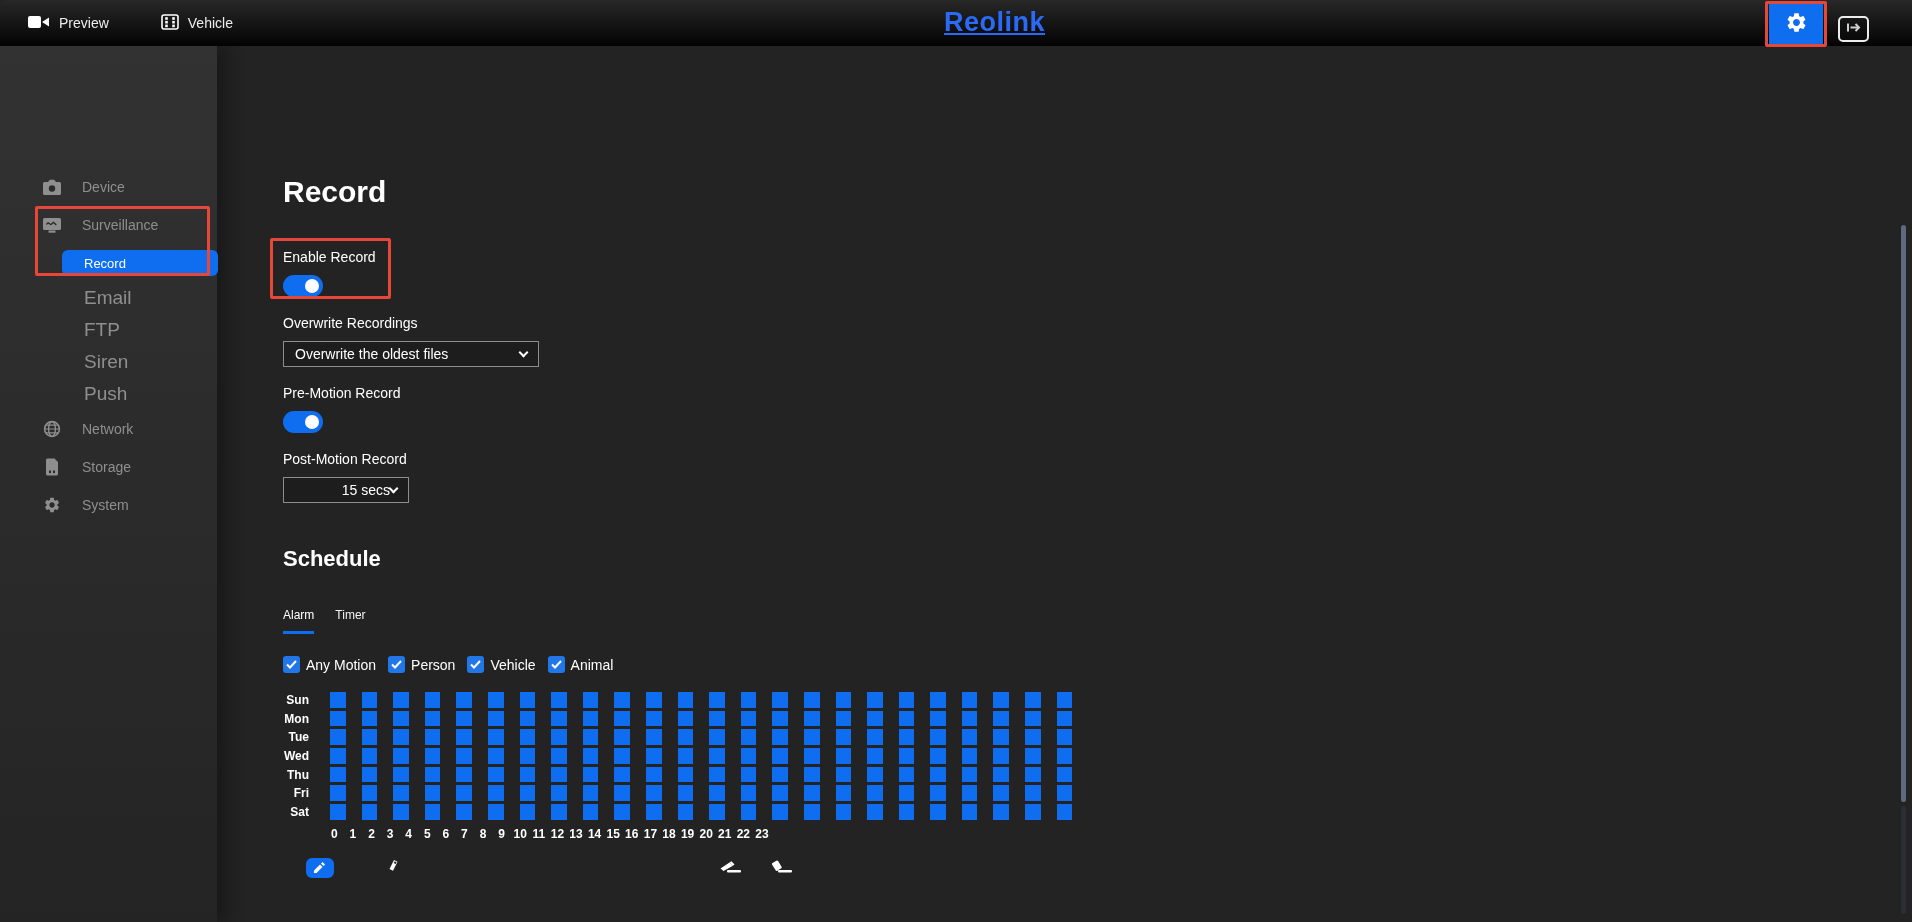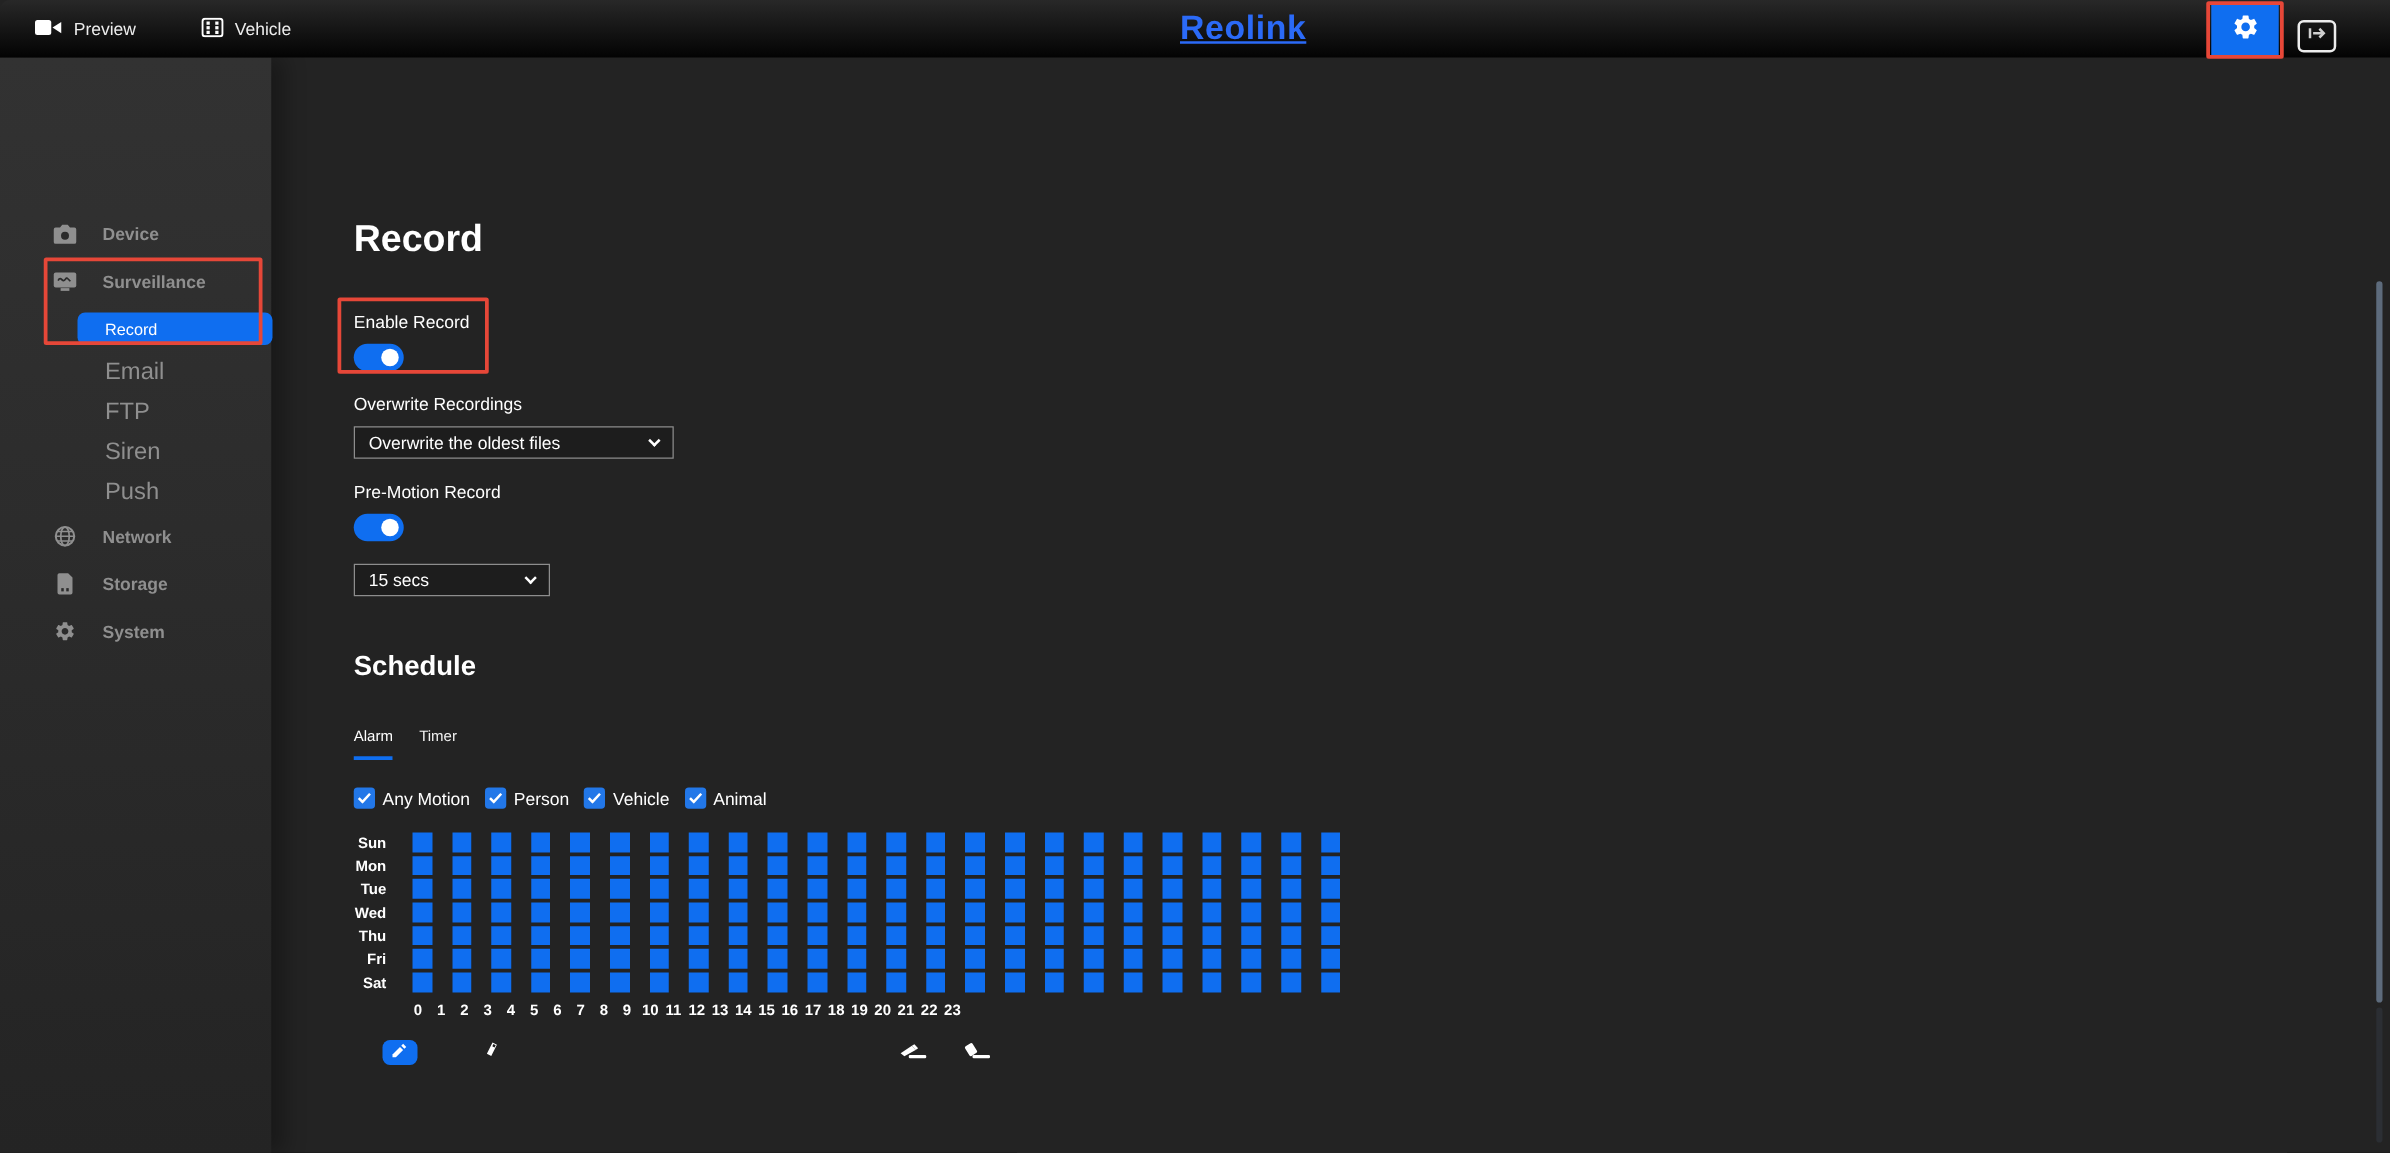--- a/index.html
+++ b/index.html
@@ -23,42 +23,42 @@
     border:3px solid #e64738; border-radius:2px; pointer-events:none; z-index:6; }
   .exit-btn { position:absolute; left:1838px; top:16px; width:31px; height:26px;
     border:2px solid #ececec; border-radius:5px; background:rgba(10,10,10,.25);
     display:flex; align-items:center; justify-content:center; cursor:pointer; }
 
   
   .sidebar { position:absolute; top:46px; left:0; width:217px; bottom:0;
     background:linear-gradient(#323232, #242424); box-shadow:10px 0 16px rgba(0,0,0,.30); z-index:1; }
   .sidebar-inner { padding-top:122px; }
   .side-item { height:38px; display:flex; align-items:center; padding-left:42px; gap:20px;
-    color:#8f8f8f; font-weight:bold; font-size:14px; cursor:pointer; }
+    color:#8f8f8f; font-weight:normal; font-size:14px; cursor:pointer; }
   .side-item .icn { width:20px; height:18px; display:flex; align-items:center; justify-content:center; }
   .side-sub { height:32px; display:flex; align-items:center; padding-left:84px;
     color:#8f8f8f; font-size:19px; cursor:pointer; }
   .record-pill { height:26px; margin:6px 0; margin-left:62px; width:156px;
     background:#0f6ef0; border-radius:6px; color:#fff; display:flex; align-items:center;
     padding-left:22px; font-size:13px; cursor:pointer; }
   .sidebar-annotation { position:absolute; left:35px; top:206px; width:175px; height:70px;
     border:3px solid #e64738; border-radius:2px; pointer-events:none; z-index:5; }
 
   
   .content { position:absolute; left:217px; top:46px; right:0; bottom:0;
     padding:129px 0 0 66px; color:#fff; }
   .page-title { font-size:30px; font-weight:bold; margin-bottom:40px; }
   .field-label { font-size:14px; margin-bottom:10px; }
   .field { margin-bottom:18px; }
   .toggle { width:40px; height:22px; border-radius:11px; background:#0f6ef0; position:relative; cursor:pointer; }
   .toggle .knob { position:absolute; right:4px; top:4px; width:14px; height:14px; border-radius:50%; background:#fff; }
   .select { width:256px; height:26px; border:1px solid #8d8d8d; background:#1d1d1d; color:#fff;
     font-size:14px; display:flex; align-items:center; justify-content:space-between;
     padding:0 11px; cursor:pointer; }
-  .select.small { width:157px; }
+  .select.small { width:126px;justify-content:flex-end; }
   .chev { width:7px; height:7px; border-right:2px solid #fff; border-bottom:2px solid #fff;
     transform:rotate(45deg); margin-top:-4px; }
   .enable-annotation { position:absolute; left:270px; top:238px; width:121px; height:61px;
     border:3px solid #e64738; border-radius:2px; pointer-events:none; z-index:5; }
 
   .schedule-title { font-size:22px; font-weight:bold; margin-top:43px; }
   .tabs { display:flex; gap:21px; margin-top:36px; }
   .tab { font-size:12px; color:#f2f2f2; padding-bottom:9px; cursor:pointer; border-bottom:3px solid transparent; }
   .tab.active { border-bottom-color:#0f6ef0; color:#fff; }
   .filters { display:flex; gap:12px; margin-top:22px; }
@@ -232,20 +232,21 @@
   </div>
 
   <div class="field">
     <div class="field-label">Pre-Motion Record</div>
     <div class="toggle">
         <div class="knob"></div>
       </div>
   </div>
 
   <div class="field">
+    <div class="field-label">Post-Motion Record</div>
     <div class="select small">
       <span>15 secs</span>
       <span class="chev"></span>
     </div>
   </div>
 
   <div class="schedule-title">Schedule</div>
 
   <div class="tabs">
     <div class="tab active">Alarm</div>

